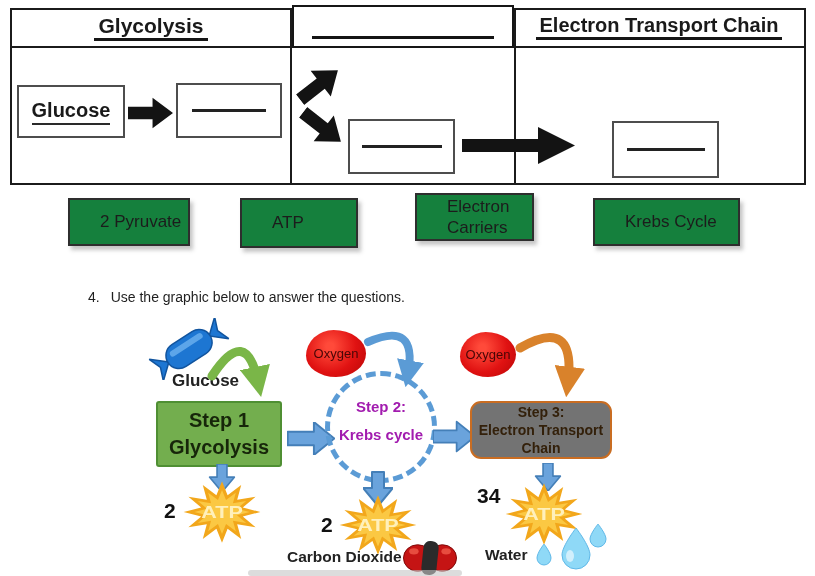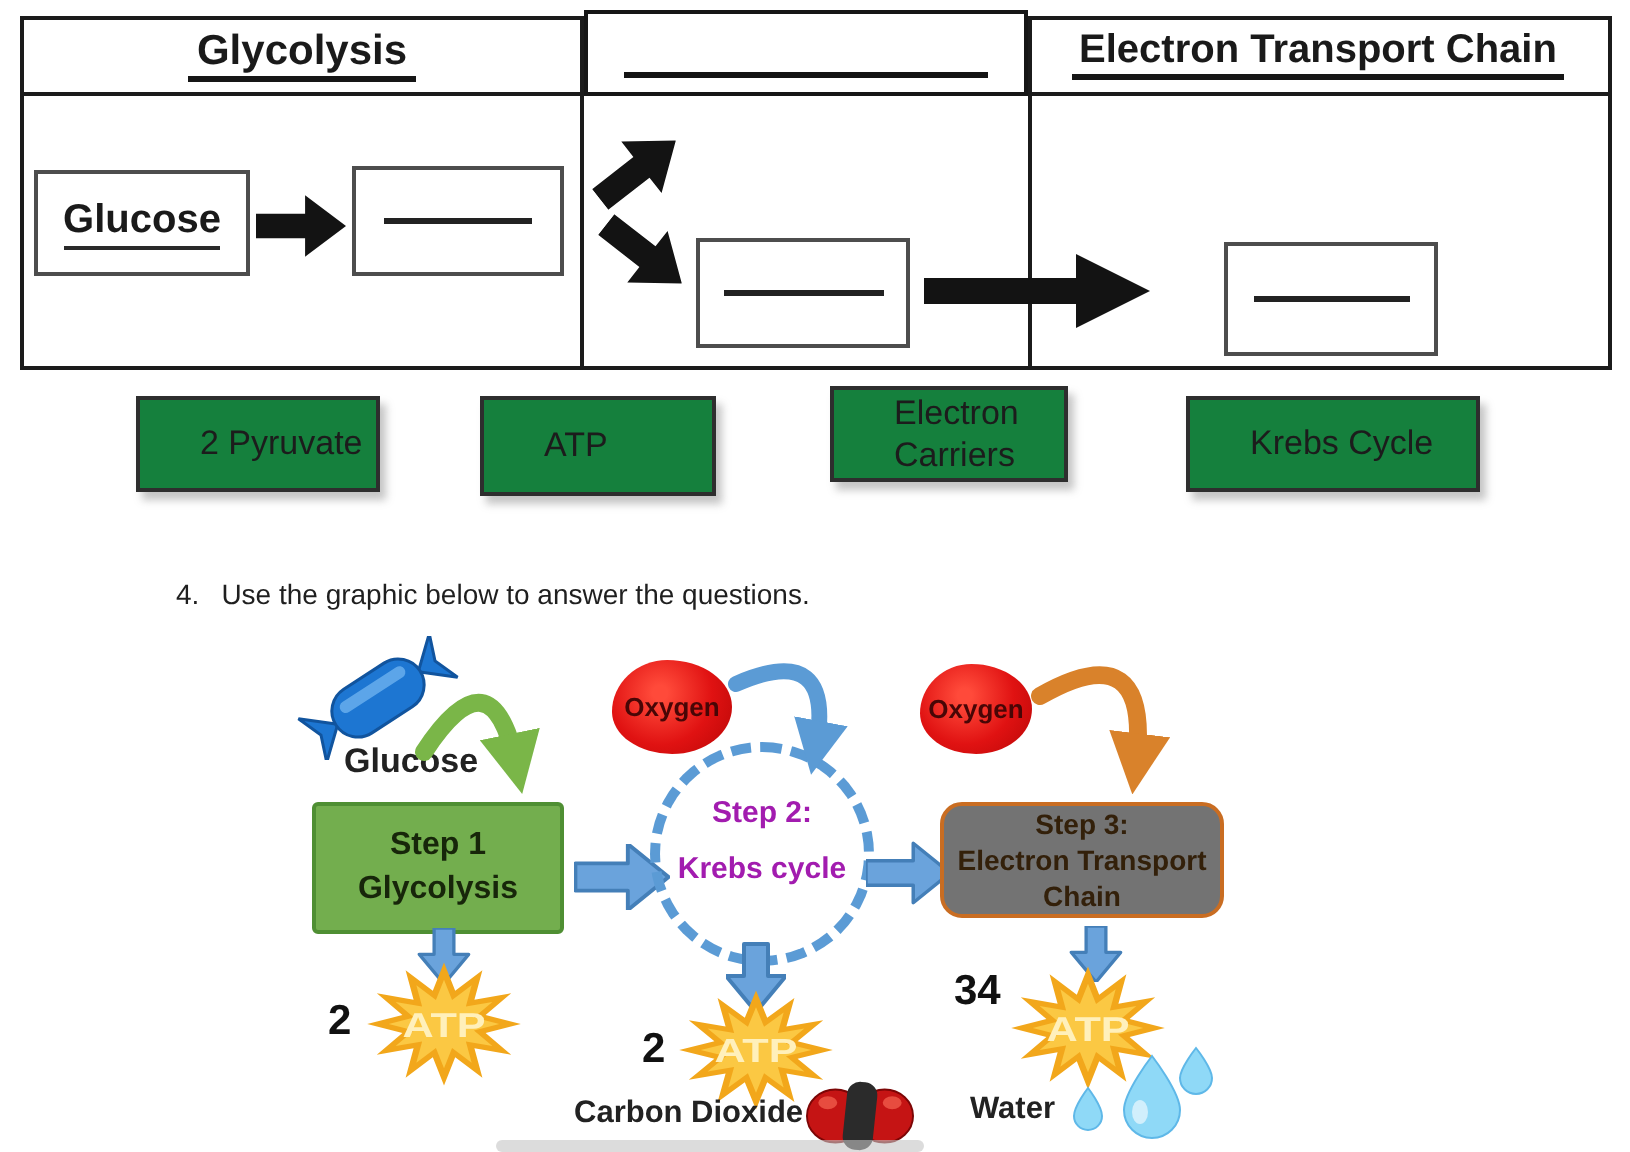--- a/index.html
+++ b/index.html
@@ -29,31 +29,31 @@
         display:flex;align-items:center;padding-left:30px;font-size:17px;color:#1c1c1c;
         box-shadow:3px 4px 4px rgba(110,110,110,.4);line-height:1.25;}
 
   
   .question{position:absolute;left:88px;top:289px;font-size:14px;color:#1f1f1f;display:flex;gap:11px;}
 
   
   .stepbox{position:absolute;display:flex;flex-direction:column;align-items:center;justify-content:center;
            font-weight:bold;text-align:center;box-sizing:border-box;}
   .green-box{left:156px;top:401px;width:126px;height:66px;background:#73ae4e;border:2px solid #4f8f33;
-             border-radius:3px;font-size:16px;color:#17260a;gap:4px;}
+             border-radius:3px;font-size:20px;color:#17260a;gap:4px;}
   .orange-box{left:470px;top:401px;width:142px;height:58px;background:#737373;border:2px solid #c96d22;
               border-radius:11px;font-size:14px;color:#33200a;line-height:1.3;}
   .krebs-circle{position:absolute;left:325px;top:371px;width:112px;height:112px;border:5px dashed #5b9bd5;
                 border-radius:50%;box-sizing:border-box;}
   .krebs-text{position:absolute;left:329px;top:398px;width:104px;text-align:center;font-weight:bold;
               font-size:15px;color:#a21caf;}
   .krebs-text .l2{margin-top:11px;}
   .oxygen{position:absolute;background:radial-gradient(circle at 40% 35%,#ff4a3a 8%,#e01212 55%,#b80606 100%);
           border-radius:46% 54% 50% 50%/55% 50% 50% 45%;display:flex;align-items:center;justify-content:center;
-          font-weight:bold;font-size:13px;color:#480606;text-align:right;}
+          font-weight:normal;font-size:13px;color:#480606;text-align:right;}
   .glucose-lbl{position:absolute;left:172px;top:371px;font-weight:bold;font-size:17px;color:#222;}
   .count{position:absolute;font-weight:bold;font-size:21px;color:#111;}
   .out-lbl{position:absolute;font-weight:bold;font-size:15.5px;color:#222;}
   .smudge{position:absolute;left:248px;top:570px;width:214px;height:6px;background:#c4c4c4;opacity:.6;border-radius:3px;}
   svg{display:block;}
 </style>
 </head>
 <body>
 
 <div id="canvas">

